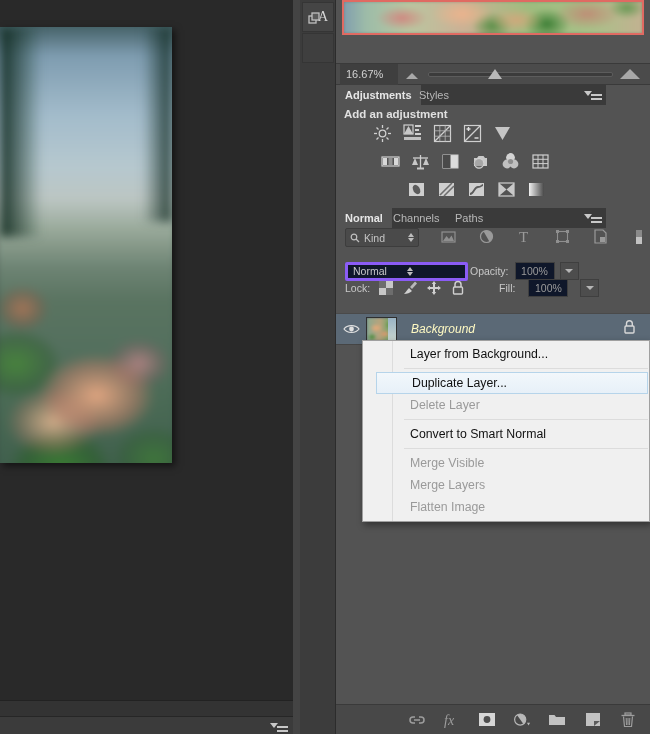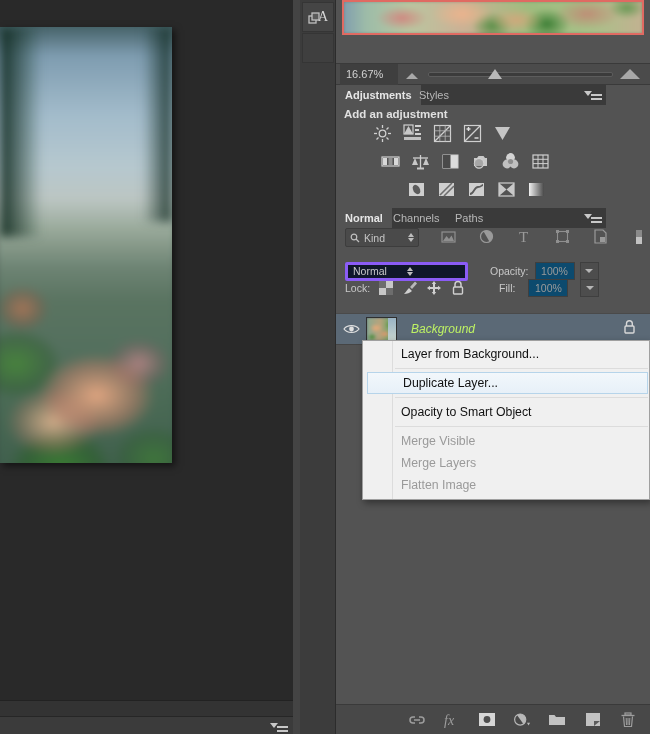--- a/index.html
+++ b/index.html
@@ -232,21 +232,21 @@
     position: absolute; left: 0; top: 50px; width: 314px; height: 26px;
     display: flex; align-items: center; padding-left: 9px;
   }
   .blend-box {
     width: 123px; height: 19px; background: #0f172a; border: 3px solid #8b5cf6;
     border-radius: 2px; display: flex; align-items: center; padding: 0 5px;
   }
   .blend-box span { color: #c8c8c8; font-size: 10.5px; flex: 1; }
   .lbl { color: #c8c8c8; font-size: 10.5px; }
   .num-field {
-    width: 40px; height: 18px; background: #0c4a6e; border: 1px solid #3f3f3f;
+    width: 40px; height: 18px; background: #0f172a; border: 1px solid #3f3f3f;
     color: #9a9a9a; font-size: 10.5px; text-align: center; line-height: 17px;
   }
   .mini-drop {
     width: 19px; height: 18px; background: #4d4d4d; border: 1px solid #3f3f3f;
     display: flex; align-items: center; justify-content: center;
   }
   .mini-drop i {
     width: 0; height: 0; border-left: 4px solid transparent;
     border-right: 4px solid transparent; border-top: 4px solid #b5b5b5;
   }
@@ -273,40 +273,40 @@
       radial-gradient(ellipse 7px 6px at 23px 7px, rgba(90,150,60,.9) 0%, rgba(0,0,0,0) 80%),
       radial-gradient(ellipse 6px 5px at 5px 19px, rgba(70,140,55,.9) 0%, rgba(0,0,0,0) 80%),
       linear-gradient(to right, #8ca98f 0%, #b8a37c 45%, #7ba46a 75%, #9ab3a0 100%);
     filter: blur(1px);
   }
   .layer-thumb .ltr {
     position: absolute; right: 0; top: 0; width: 8px; height: 100%;
     background: linear-gradient(to bottom, #9ab4c4, #c9d6cf);
   }
   .layer-name {
-    flex: 1; padding-left: 14px; color: #bef264;
+    flex: 1; padding-left: 14px; color: #fef9c3;
     font-size: 12px; font-style: italic;
   }
   .lock-ico { padding-right: 14px; }
 
   .lp-bottom {
     position: absolute; left: 0; bottom: 0; width: 314px; height: 30px;
     background: #484848; border-top: 1px solid #3a3a3a;
     display: flex; align-items: center; justify-content: flex-end;
     gap: 17px; padding-right: 14px;
   }
   .bt-ico { width: 18px; height: 18px; display: flex; align-items: center; justify-content: flex-end; }
 
   
   .ctx {
     position: absolute; left: 362px; top: 340px; width: 288px;
     background: #f0f0f0;
     border: 1px solid #a0a0a0;
     box-shadow: 2px 3px 7px rgba(0,0,0,.4);
-    z-index: 100; padding: 2px 0 3px 3px;
+    z-index: 100; padding: 2px 0 3px 12px;
   }
   .ctx::before {
     content: ""; position: absolute; left: 29px; top: 0; bottom: 0;
     width: 1px; background: #dcdcdc;
   }
   .ctx-item {
     position: relative; height: 22px; line-height: 22px;
     padding-left: 35px; font-size: 12.3px; color: #111;
     white-space: nowrap;
   }
@@ -608,21 +608,21 @@
       </div>
 
       <div class="lp-blend">
         <div class="blend-box">
           <span>Normal</span>
           <span class="spin">
               <b></b>
               <b></b>
             </span>
         </div>
-        <span class="lbl" style="margin-left:22px">Opacity:</span>
+        <span class="lbl" style="margin-left:2px">Opacity:</span>
         <span class="num-field" style="margin-left:6px">100%</span>
         <span class="mini-drop" style="margin-left:5px">
             <i></i>
           </span>
       </div>
 
       <div class="lp-lock">
         <span class="lbl">Lock:</span>
         <span class="filt-ico">
           <svg width="14" height="14" viewBox="0 0 14 14">
@@ -727,21 +727,22 @@
             </svg>
         </span>
       </div>
     </div>
   </div>
 
   <div class="ctx">
     <div class="ctx-item">Layer from Background...</div>
     <div class="ctx-sep"></div>
     <div class="ctx-item sel">Duplicate Layer...</div>
+    <div class="ctx-item disabled">Delete Layer</div>
     <div class="ctx-sep"></div>
-    <div class="ctx-item">Opacity to Smart Object</div>
+    <div class="ctx-item">Convert to Smart Normal</div>
     <div class="ctx-sep"></div>
     <div class="ctx-item disabled">Merge Visible</div>
     <div class="ctx-item disabled">Merge Layers</div>
     <div class="ctx-item disabled">Flatten Image</div>
   </div>
 
 </div>
 
 </body></html>

